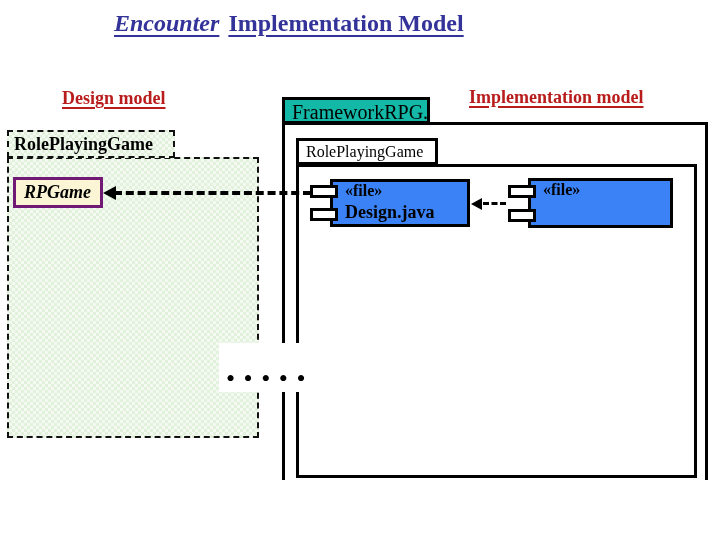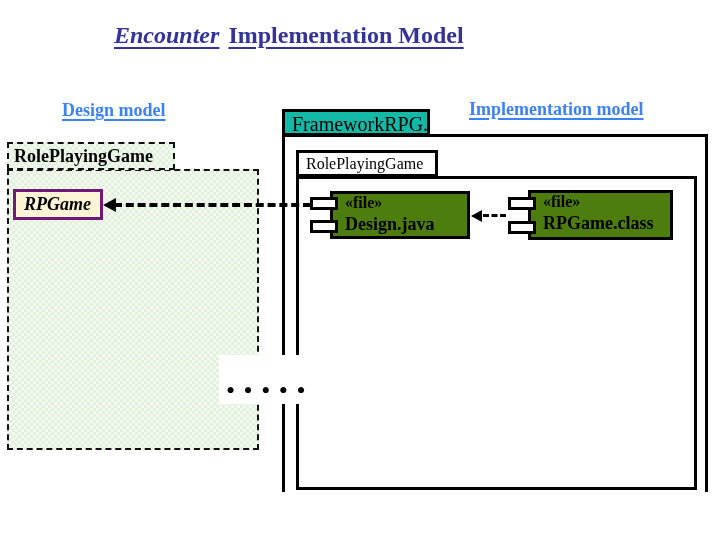--- a/index.html
+++ b/index.html
@@ -1,32 +1,32 @@
 <!DOCTYPE html>
 <html><head>
 <meta charset="utf-8">
 <style>
   html,body{margin:0;padding:0;background:#ffffff;}
   .stage{
     position:relative;width:720px;height:480px;background:#ffffff;overflow:hidden;
-    font-family:"Liberation Serif","DejaVu Serif",serif;color:#000;margin-top:12px;
+    font-family:"Liberation Serif","DejaVu Serif",serif;color:#000;
   }
   .abs{position:absolute;}
 
   
   .title{
     left:114px;top:10px;font-size:24px;font-weight:bold;color:#333399;
     text-decoration:underline;text-decoration-thickness:2px;text-underline-offset:4px;
     white-space:nowrap;
   }
   .title .em{font-style:italic;margin-right:9px;}
 
   
   .heading{
-    font-size:18px;font-weight:bold;color:#3b82f6;
+    font-size:18px;font-weight:bold;color:#b91c1c;
     text-decoration:underline;text-decoration-thickness:2px;text-underline-offset:3px;
     white-space:nowrap;
   }
   .heading.design{left:62px;top:88px;}
   .heading.impl{left:469px;top:87px;}
 
   
   .green-fill{
     background-color:#f4faf2;
     background-image:
@@ -54,21 +54,21 @@
   }
   .outer-body{left:282px;top:122px;width:420px;height:387px;border:3px solid #000;background:#fff;z-index:1;}
   .inner-tab{
     left:296px;top:138px;width:129px;height:19px;border:3px solid #000;background:#fff;
     font-size:16px;padding:2px 0 0 7px;z-index:2;white-space:nowrap;
   }
   .inner-body{left:296px;top:164px;width:395px;height:308px;border:3px solid #000;background:#fff;z-index:1;}
 
   
   .component{
-    border:3px solid #000;background:#4d7c0f;z-index:2;
+    border:3px solid #000;background:#3b82f6;z-index:2;
   }
   .comp-java{left:330px;top:179px;width:134px;height:42px;}
   .comp-class{left:528px;top:178px;width:139px;height:44px;}
   .port{
     position:absolute;left:-23px;width:22px;height:7px;border:3px solid #000;background:#fff;
   }
   .comp-java .port.p1{top:3px;}  .comp-java .port.p2{top:26px;}
   .comp-class .port.p1{top:4px;} .comp-class .port.p2{top:28px;}
   .comp-text{padding:0 0 0 12px;line-height:1;}
   .stereotype{font-size:16px;font-weight:bold;margin-top:1px;}
@@ -122,21 +122,20 @@
       <div class="stereotype">«file»</div>
       <div class="comp-name">Design.java</div>
     </div>
   </div>
 
   <div class="abs component comp-class">
     <span class="port p1"></span>
     <span class="port p2"></span>
     <div class="comp-text">
       <div class="stereotype">«file»</div>
-      <div class="comp-name">RPGame.class</div>
     </div>
   </div>
 
   <div class="abs dash-line long-line"></div>
   <div class="abs arrow-left long-head"></div>
 
   <div class="abs dash-line comp-line"></div>
   <div class="abs arrow-left comp-head"></div>
 
   <div class="abs white-patch"></div>

